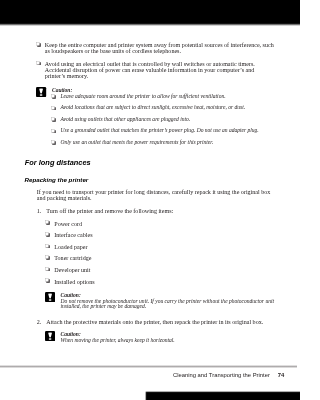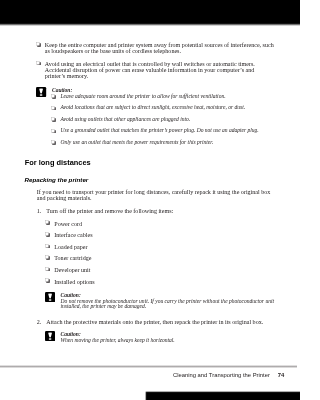--- a/index.html
+++ b/index.html
@@ -19,21 +19,21 @@
       mask-image:linear-gradient(to bottom,rgba(0,0,0,0) 0,#000 1.6px,#000 100%),linear-gradient(to right,rgba(0,0,0,0) 0,#000 1.6px,#000 100%);
       mask-composite:intersect;}
   .ln{position:absolute;white-space:pre;font-size:6.07px;line-height:6px;}
   .cit{font-style:italic;font-size:5.54px;line-height:5.6px;}
   .bd{font-weight:bold;}
   .sq{position:absolute;display:block;}
   .sq svg{display:block;}
   .cicon{position:absolute;display:block;}
   .cicon svg{display:block;}
   .hd1{position:absolute;white-space:pre;font-family:"Liberation Sans",sans-serif;
-       font-weight:bold;color:#000000;font-size:7.42px;}
+       font-weight:bold;font-style:italic;color:#000000;font-size:7.42px;}
   .hd2{position:absolute;white-space:pre;font-family:"Liberation Sans",sans-serif;
        font-weight:bold;font-style:italic;color:#000000;font-size:6.21px;}
   .foot{position:absolute;white-space:pre;font-family:"Liberation Sans",sans-serif;
         font-size:5.83px;color:#262223;}
   .fb{font-weight:bold;}
   .rule{position:absolute;background:linear-gradient(to bottom,#ffffff 0%,#a9a6a7 45%,#c9c7c8 75%,#ffffff 100%);}
 </style>
 </head>
 <body>
 

